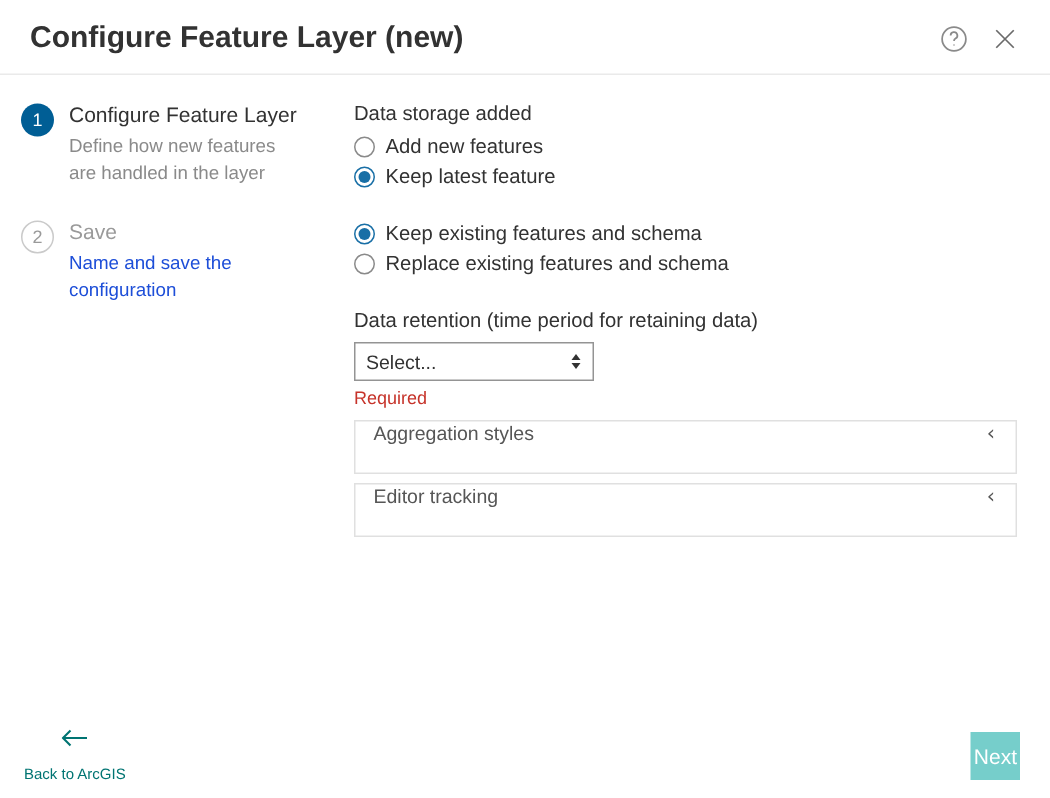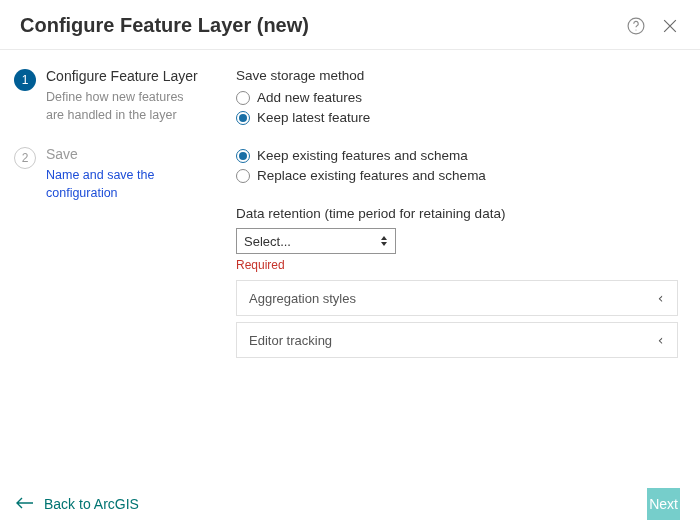--- a/index.html
+++ b/index.html
@@ -24,25 +24,25 @@
   .callout { border: 1px solid #e0e0e0; border-left: 3px solid #007472; padding: 12px 14px; font-size: 13.5px; line-height: 1.5; color: #404040; margin-bottom: 22px; box-shadow: 0 1px 2px rgba(0,0,0,0.03); }
   .group-label { font-size: 13.5px; color: #323232; margin-bottom: 7px; }
   .radio-row { display: flex; align-items: center; gap: 7px; font-size: 13.5px; color: #323232; margin-bottom: 5px; cursor: pointer; }
   .radio { width: 14px; height: 14px; border-radius: 50%; border: 1px solid #8a8a8a; display: flex; align-items: center; justify-content: center; flex-shrink: 0; }
   .radio.checked { border-color: #196fa6; }
   .radio.checked::after { content: ""; width: 8px; height: 8px; background: #196fa6; border-radius: 50%; }
   .section-gap { height: 18px; }
   .select { border: 1px solid #949494; width: 160px; height: 26px; display: flex; align-items: center; justify-content: space-between; padding: 0 7px; font-size: 13px; color: #323232; cursor: pointer; background: #fff; }
   .select .arrows { display: flex; flex-direction: column; line-height: 0; }
   .req { color: #c6332a; font-size: 12px; margin-top: 4px; margin-bottom: 8px; }
-  .acc { border: 1px solid #e0e0e0; height: 36px; display: flex; align-items: center; justify-content: space-between; padding: 0 12px; font-size: 13px; color: #565656; cursor: pointer; background: #fff; }
+  .acc { border: 1px solid #e0e0e0; height: 36px; display: flex; align-items: flex-start; justify-content: space-between; padding: 0 12px; font-size: 13px; color: #565656; cursor: pointer; background: #fff; }
   .acc + .acc { margin-top: 6px; }
   .acc .chev { font-family: monospace; color: #565656; font-size: 14px; }
   .footer { height: 56px; border-top: 0; display: flex; align-items: center; justify-content: space-between; padding: 0 20px 0 16px; }
-  .back { display: flex; align-items: center; gap: 10px; color: #007472; font-size: 14px; cursor: pointer; }
+  .back { display: flex; align-items: center; gap: 10px; color: #007472; font-size: 10px; cursor: pointer; flex-direction: column; }
   .next-btn { background: #5fc6c3; color: #fff; border: none; padding: 8px 2px; font-size: 14px; cursor: pointer; opacity: 0.85; }
 </style>
 </head>
 <body>
 
 <div class="modal">
 
   <div class="header">
     <div class="header-title">Configure Feature Layer (new)</div>
     <div class="header-icons">
@@ -78,21 +78,21 @@
         <div>
           <div class="step-title">Save</div>
           <div class="step-desc">Name and save the configuration</div>
         </div>
       </div>
     </div>
 
     <div class="main">
 
 
-      <div class="group-label">Save storage method</div>
+      <div class="group-label">Data storage added</div>
       <div class="radio-row">
         <span class="radio"></span>
         <span>Add new features</span>
       </div>
       <div class="radio-row">
         <span class="radio checked"></span>
         <span>Keep latest feature</span>
       </div>
 
       <div class="section-gap"></div>

